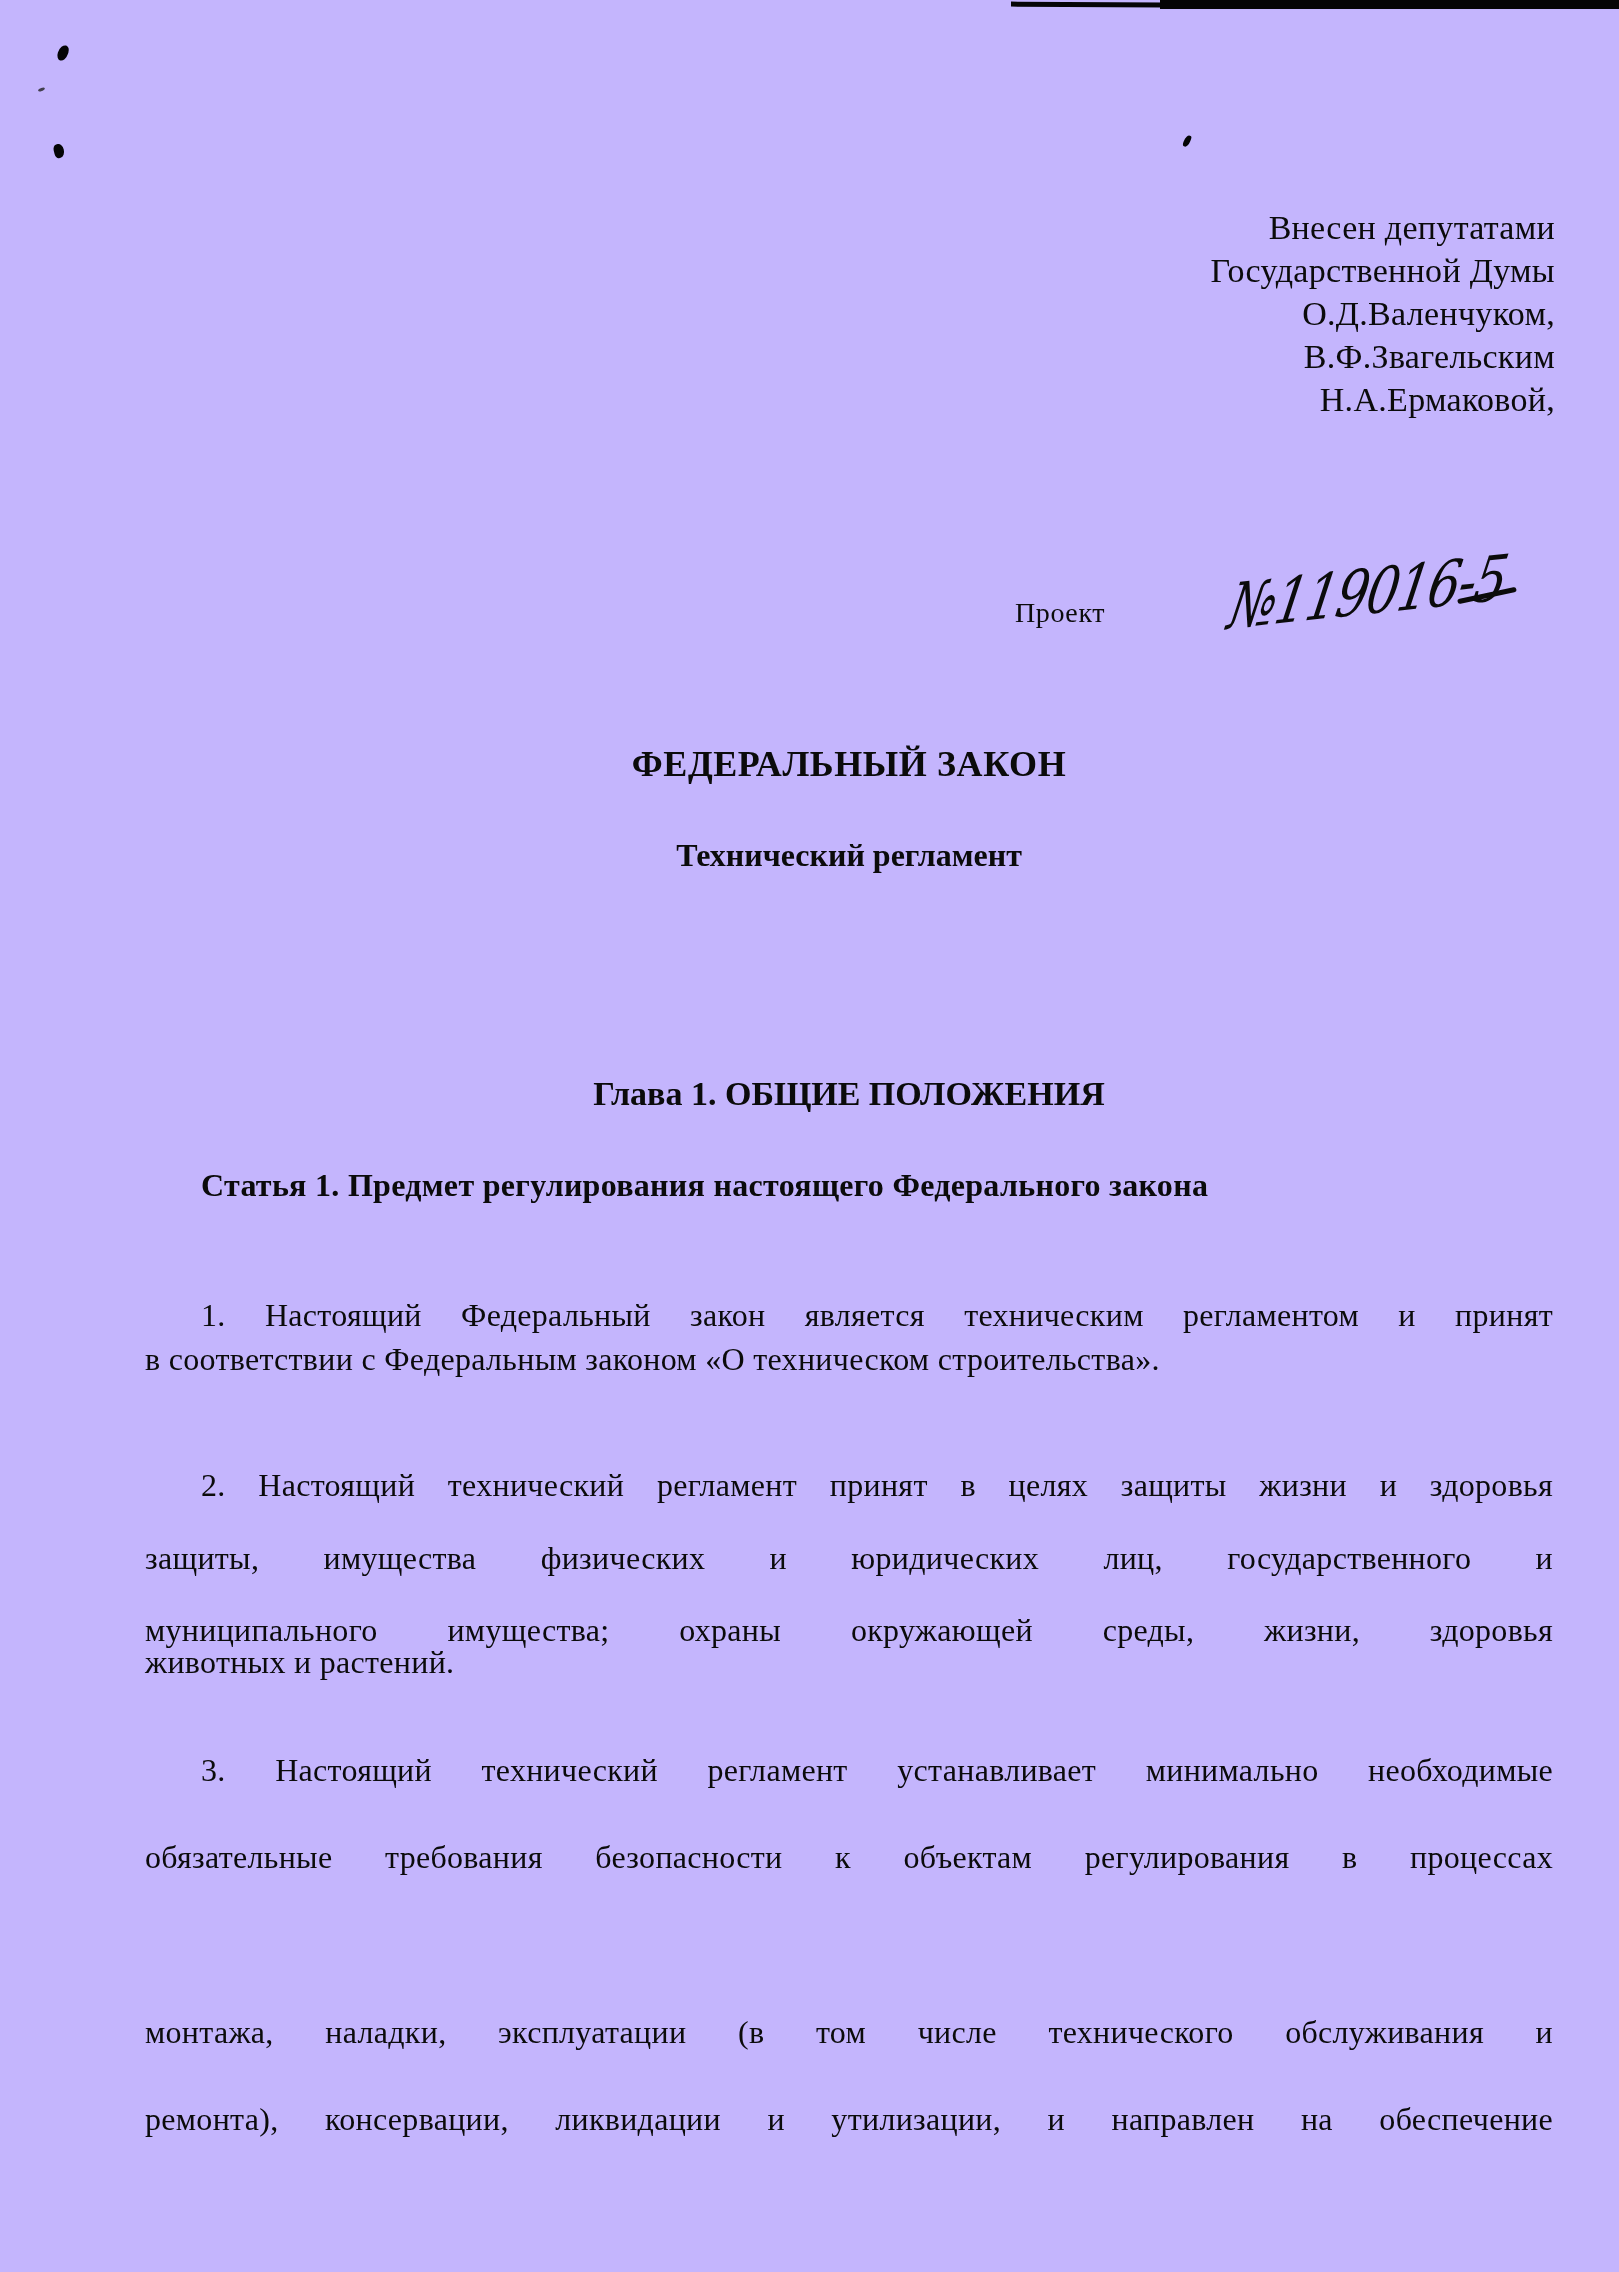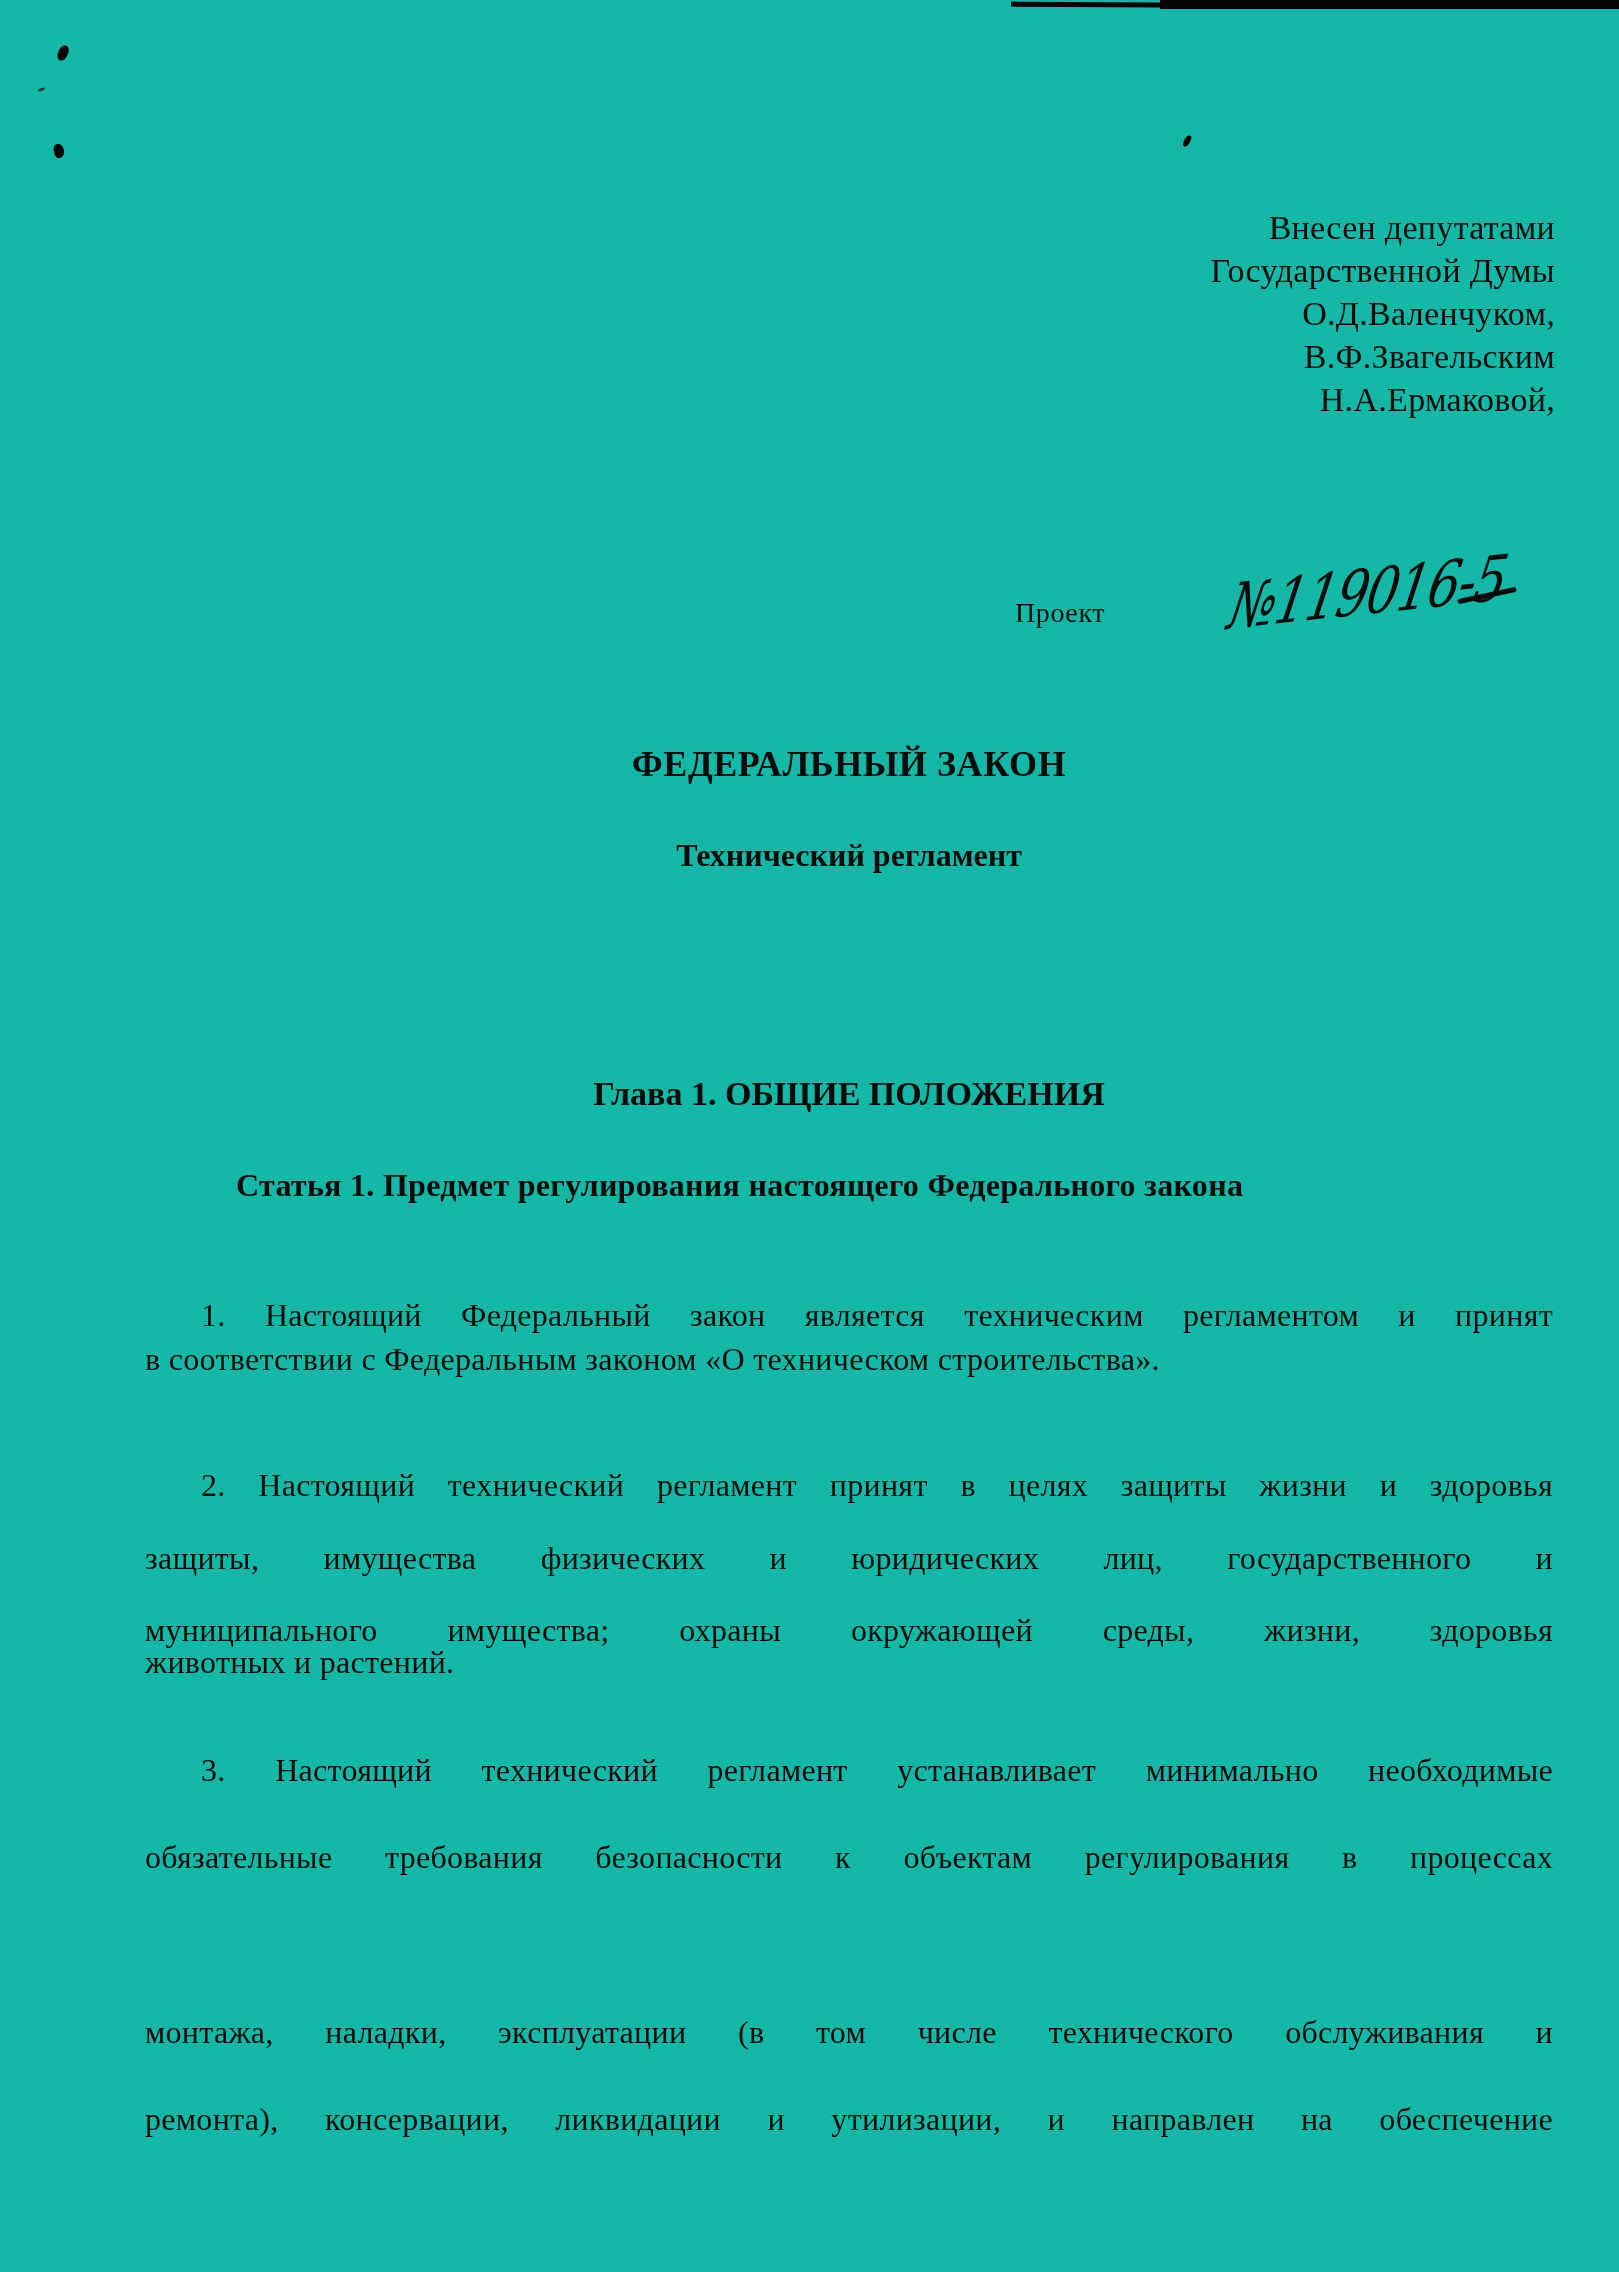--- a/index.html
+++ b/index.html
@@ -1,21 +1,21 @@
 <!DOCTYPE html>
 <html style="font-size:10.4px"><head>
 <meta charset="utf-8">
 <style>
   * { box-sizing: border-box; }
   html, body { margin: 0; padding: 0; background: #d8d8d8; }
   .page {
     position: relative;
     width: 1620px;
     height: 2273px;
-    background: #14b8a6;
+    background: #c4b5fd;
     font-family: "Liberation Serif", serif;
     color: #0b0b0b;
     overflow: hidden;
   }
   .abs { position: absolute; }
   .body-line {
     font-size: 32px;
     line-height: 1.18;
     white-space: nowrap;
     letter-spacing: 0.3px;
@@ -71,21 +71,21 @@
   
   .col-center {
     left: 145px;
     width: 1408px;
     text-align: center;
   }
   .law-title { top: 743px; font-size: 36px; letter-spacing: 0.6px; }
   .law-sub1  { top: 837px; font-size: 32px; }
   .law-sub2  { top: 884px; font-size: 32px; }
   .chapter   { top: 1075px; font-size: 34px; }
-  .article-h { top: 1167px; left: 201px; font-size: 32px; white-space: nowrap; letter-spacing: 0.3px; margin-left: 35px; }
+  .article-h { top: 1167px; left: 201px; font-size: 32px; white-space: nowrap; letter-spacing: 0.3px; }
 
   
   .scan-bar-a { left: 1011px; top: 1.9px; width: 152px; height: 5.2px; background: #050505; transform: rotate(0.3deg); }
   .scan-bar-b { left: 1160px; top: 0; width: 459px; height: 9px; background: #050505; }
   .speck-1 { left: 58px;  top: 45px;  width: 10.4px; height: 16px; background:#050505; border-radius: 60% 40% 55% 45%; transform: rotate(18deg); }
   .speck-2 { left: 38px;  top: 88px; width: 7.1px; height: 3.2px;  background:#222;    border-radius: 50%; opacity: .8; transform: rotate(-20deg); }
   .speck-3 { left: 54px;  top: 144px; width: 9.7px; height: 14.2px; background:#050505; border-radius: 45% 55% 60% 40%; transform: rotate(-14deg); }
   .speck-4 { left: 1184px; top: 135px; width: 5.8px; height: 12.3px; background:#050505; border-radius: 70% 30% 60% 40%; transform: rotate(22deg); }
 </style>
 </head>

